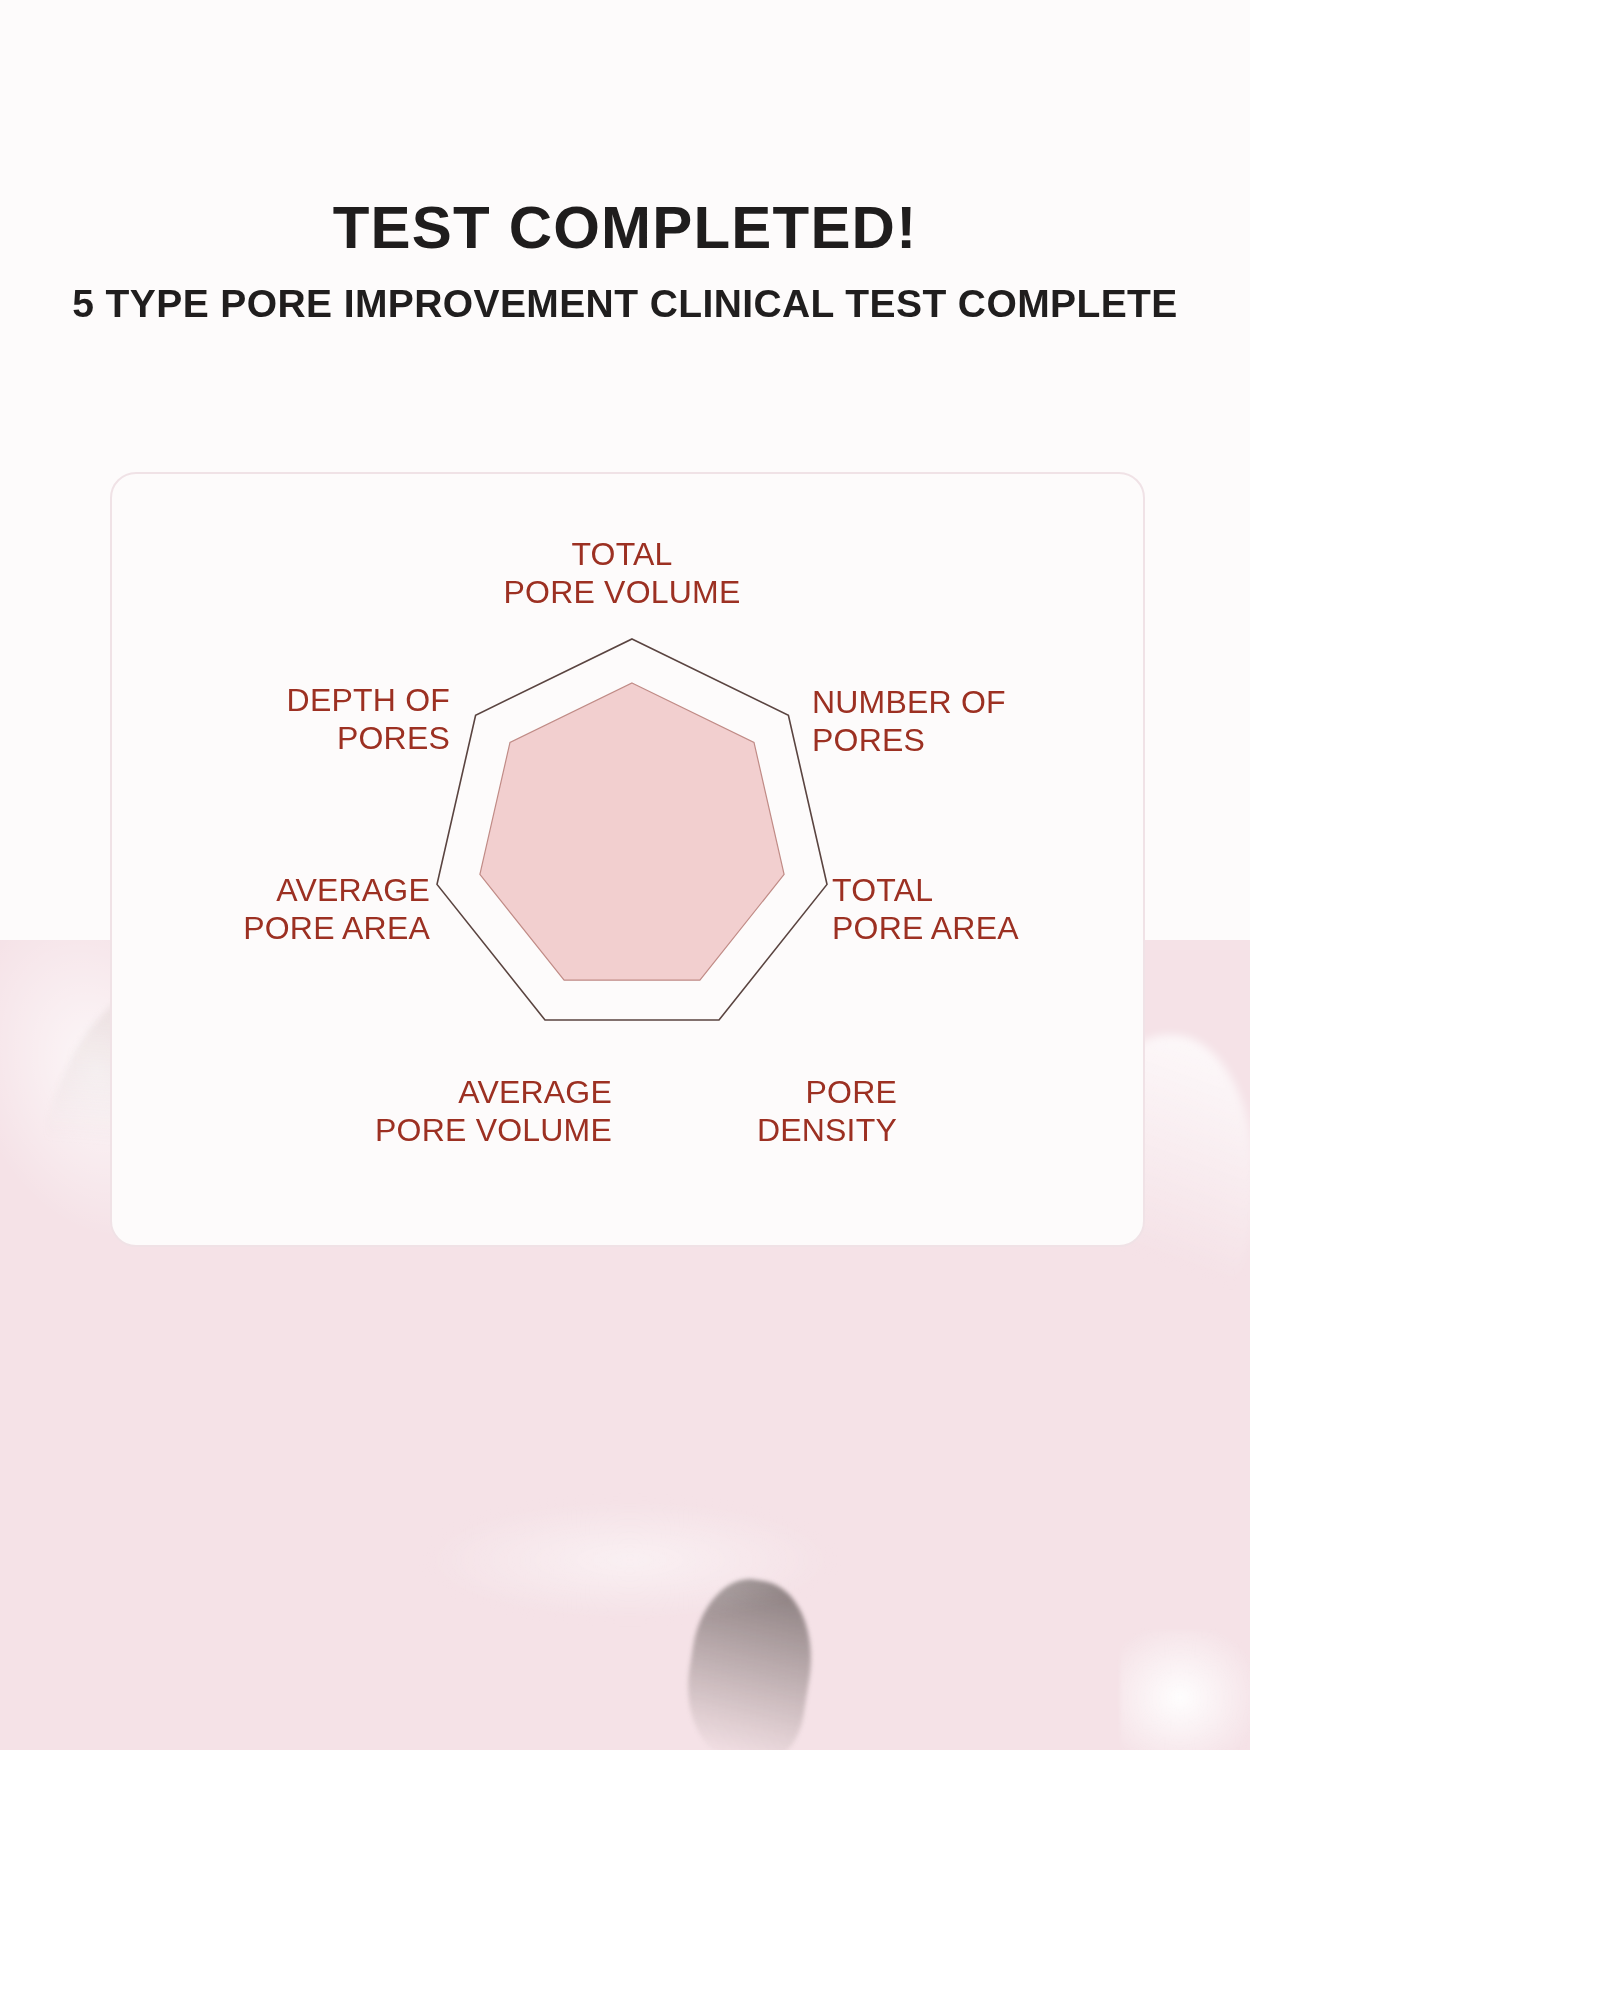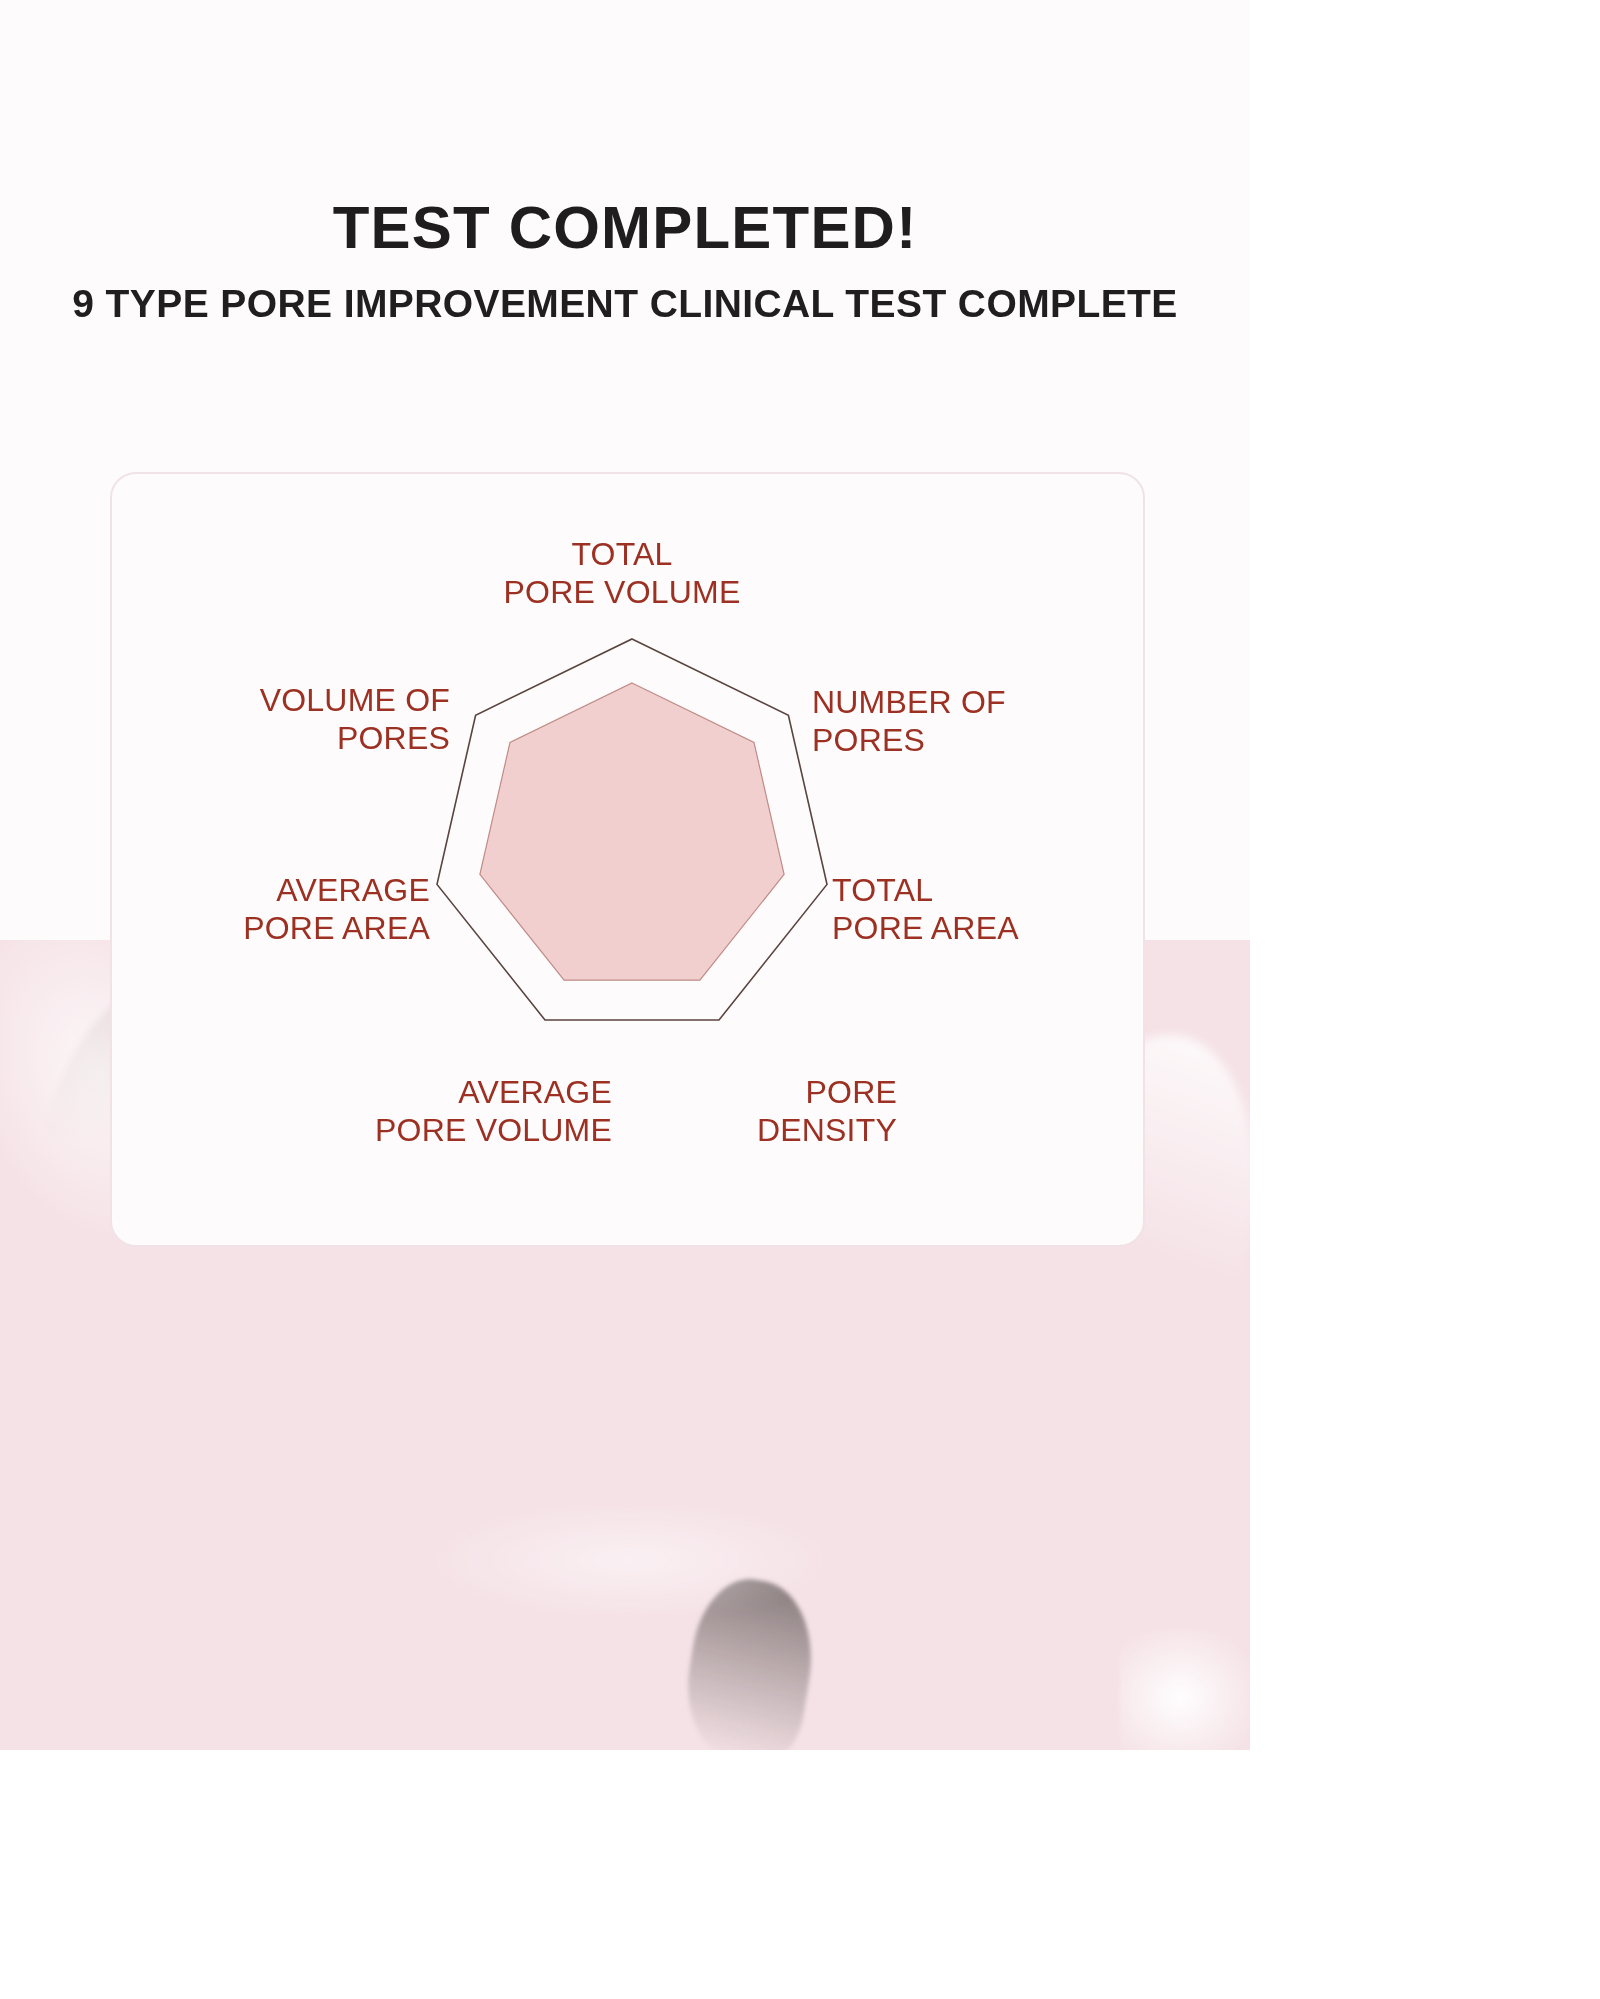--- a/index.html
+++ b/index.html
@@ -167,21 +167,21 @@
     <div class="tex-c"></div>
     <div class="tex-d"></div>
     <div class="tex-e"></div>
     <div class="tex-f"></div>
   </div>
 
   <div class="bg-white-bottom"></div>
 
   <div class="title">TEST COMPLETED!</div>
 
-  <div class="subtitle">9 TYPE PORE IMPROVEMENT CLINICAL TEST COMPLETE</div>
+  <div class="subtitle">5 TYPE PORE IMPROVEMENT CLINICAL TEST COMPLETE</div>
 
   <div class="card">
     <div class="radar-wrap">
 
       <svg class="radar-svg" viewBox="0 0 420 420">
 
         <polygon points="210,10 366.4,86.2 405.0,255.4 297.0,391.0 123.0,391.0 15.0,255.4 53.6,86.2" fill="none" stroke="#5a4440" stroke-width="1.6" stroke-linejoin="miter"></polygon>
 
         <polygon points="210,54 332.0,113.4 362.1,245.4 277.9,351.2 142.1,351.2 57.9,245.4 88.0,113.4" fill="#f2cfcf" stroke="#c08b86" stroke-width="1.2" stroke-linejoin="miter"></polygon>
       </svg>
@@ -197,19 +197,19 @@
 
       <div class="axis-label lbl-pore-density">PORE
 DENSITY</div>
 
       <div class="axis-label lbl-average-pore-volume">AVERAGE
 PORE VOLUME</div>
 
       <div class="axis-label lbl-average-pore-area">AVERAGE
 PORE AREA</div>
 
-      <div class="axis-label lbl-depth-of-pores">VOLUME OF
+      <div class="axis-label lbl-depth-of-pores">DEPTH OF
 PORES</div>
 
     </div>
   </div>
 
 </div>
 
 </body></html>

